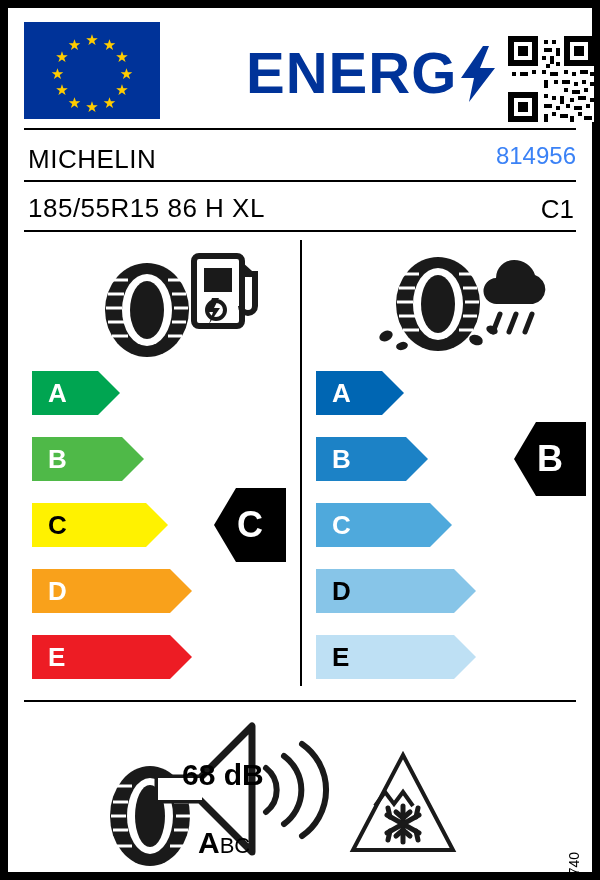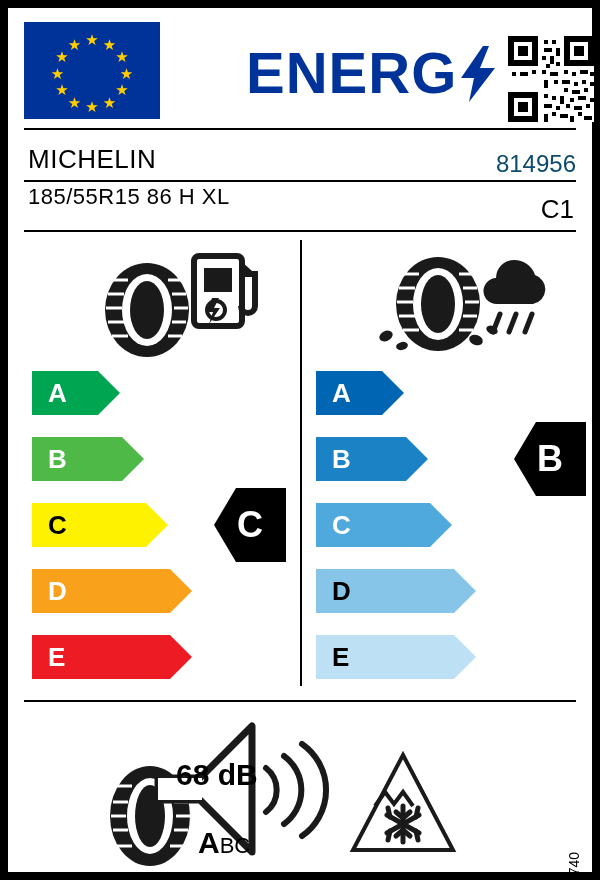--- a/index.html
+++ b/index.html
@@ -86,30 +86,30 @@
     left: 20px;
     top: 136px;
     font-size: 26px;
     font-weight: normal;
     letter-spacing: 0.5px;
     color: #000;
   }
   .model {
     position: absolute;
     right: 16px;
-    top: 142px;
+    top: 134px;
     font-size: 24px;
-    color: #0c4a6e;
+    color: #3b82f6;
     text-align: right;
   }
   .tiresize {
     position: absolute;
     left: 20px;
-    top: 176px;
-    font-size: 22px;
+    top: 185px;
+    font-size: 26px;
     color: #000;
     letter-spacing: 0.5px;
   }
   .classcode {
     position: absolute;
     right: 18px;
     top: 186px;
     font-size: 26px;
     color: #000;
   }
@@ -162,21 +162,21 @@
   .divider-h2 {
     position: absolute;
     left: 16px;
     top: 692px;
     width: 552px;
     height: 2px;
     background: #000;
   }
   .noise-db {
     position: absolute;
-    left: 168px;
+    left: 174px;
     top: 750px;
     font-size: 30px;
     font-weight: bold;
     color: #000;
   }
   .noise-class {
     position: absolute;
     left: 190px;
     top: 818px;
     font-size: 30px;

